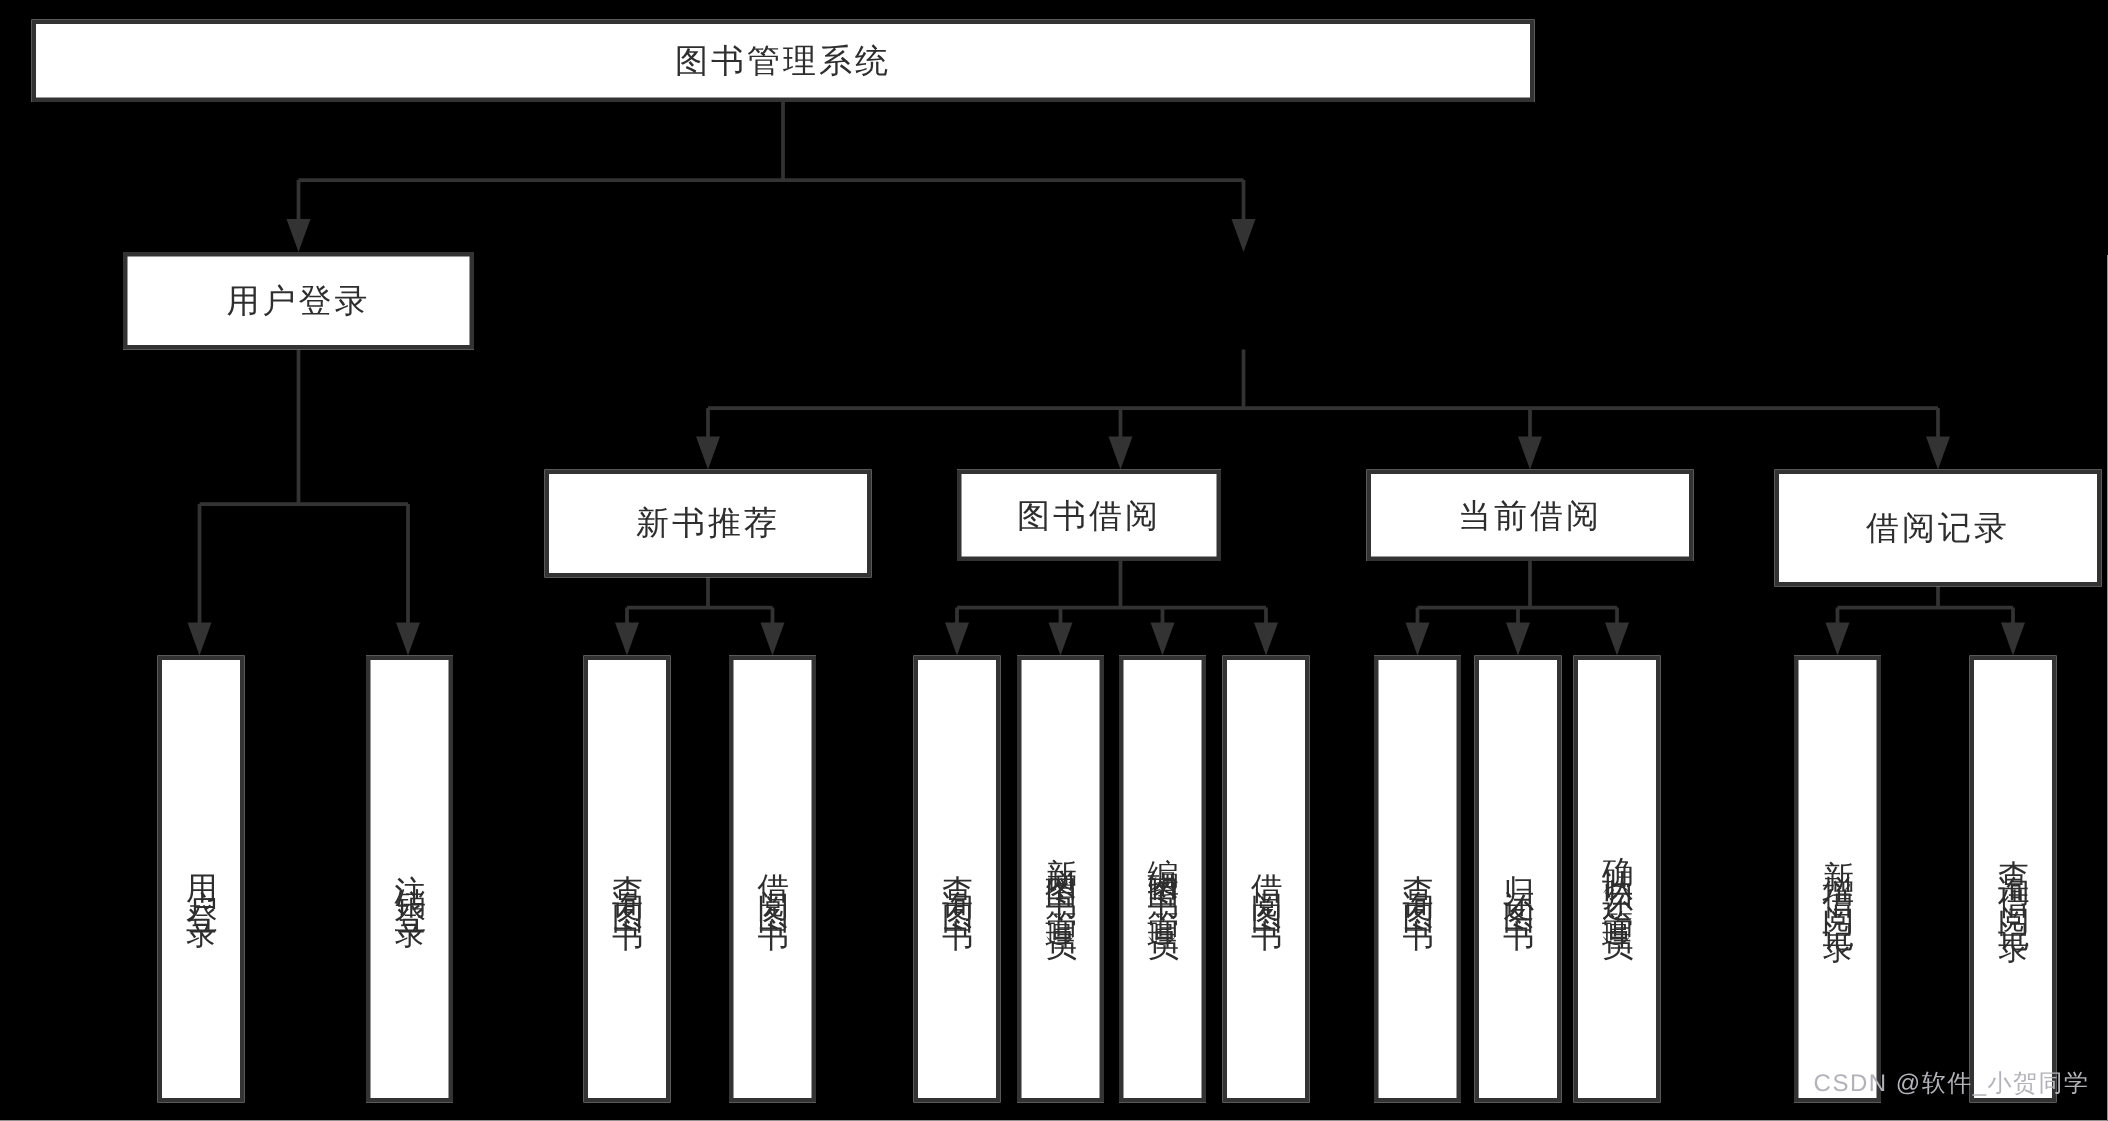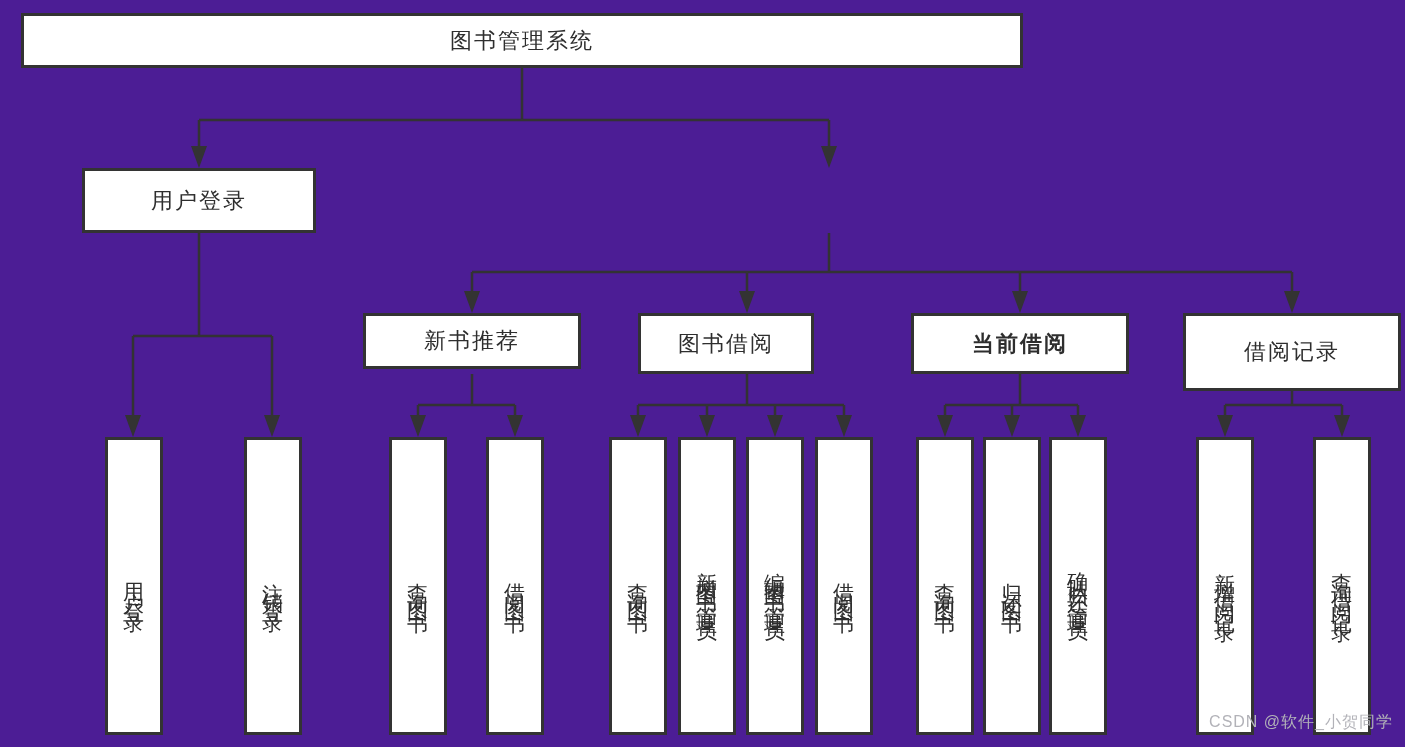--- a/index.html
+++ b/index.html
@@ -5,21 +5,21 @@
   html, body {
     margin: 0;
     padding: 0;
     background: #ffffff;
     font-family: "Liberation Sans", "DejaVu Sans", sans-serif;
   }
   .canvas {
     position: relative;
     width: 1405px;
     height: 747px;
-    background: #4c1d95;
+    background: #000000;
     overflow: hidden;
   }
   .connector-svg {
     position: absolute;
     left: 0;
     top: 0;
     width: 1405px;
     height: 747px;
   }
   .node {
@@ -136,27 +136,27 @@
   </svg>
 
   <div class="node hbox root-box">
     <span>图书管理系统</span>
   </div>
 
   <div class="node hbox" style="left:82px; top:168px; width:234px; height:65px;">
     <span>用户登录</span>
   </div>
 
-  <div class="node hbox" style="left:363px; top:313px; width:218px; height:56px;">
+  <div class="node hbox" style="left:363px; top:313px; width:218px; height:72px;">
     <span>新书推荐</span>
   </div>
   <div class="node hbox" style="left:638px; top:313px; width:176px; height:61px;">
     <span>图书借阅</span>
   </div>
-  <div class="node hbox" style="left:911px; top:313px; width:218px; height:61px;font-weight:bold;">
+  <div class="node hbox" style="left:911px; top:313px; width:218px; height:61px;">
     <span>当前借阅</span>
   </div>
   <div class="node hbox" style="left:1183px; top:313px; width:218px; height:78px;">
     <span>借阅记录</span>
   </div>
 
   <div class="node vbox" style="left:105px;">用户登录</div>
   <div class="node vbox" style="left:244px;">注销登录</div>
 
   <div class="node vbox" style="left:389px;">查询图书</div>

